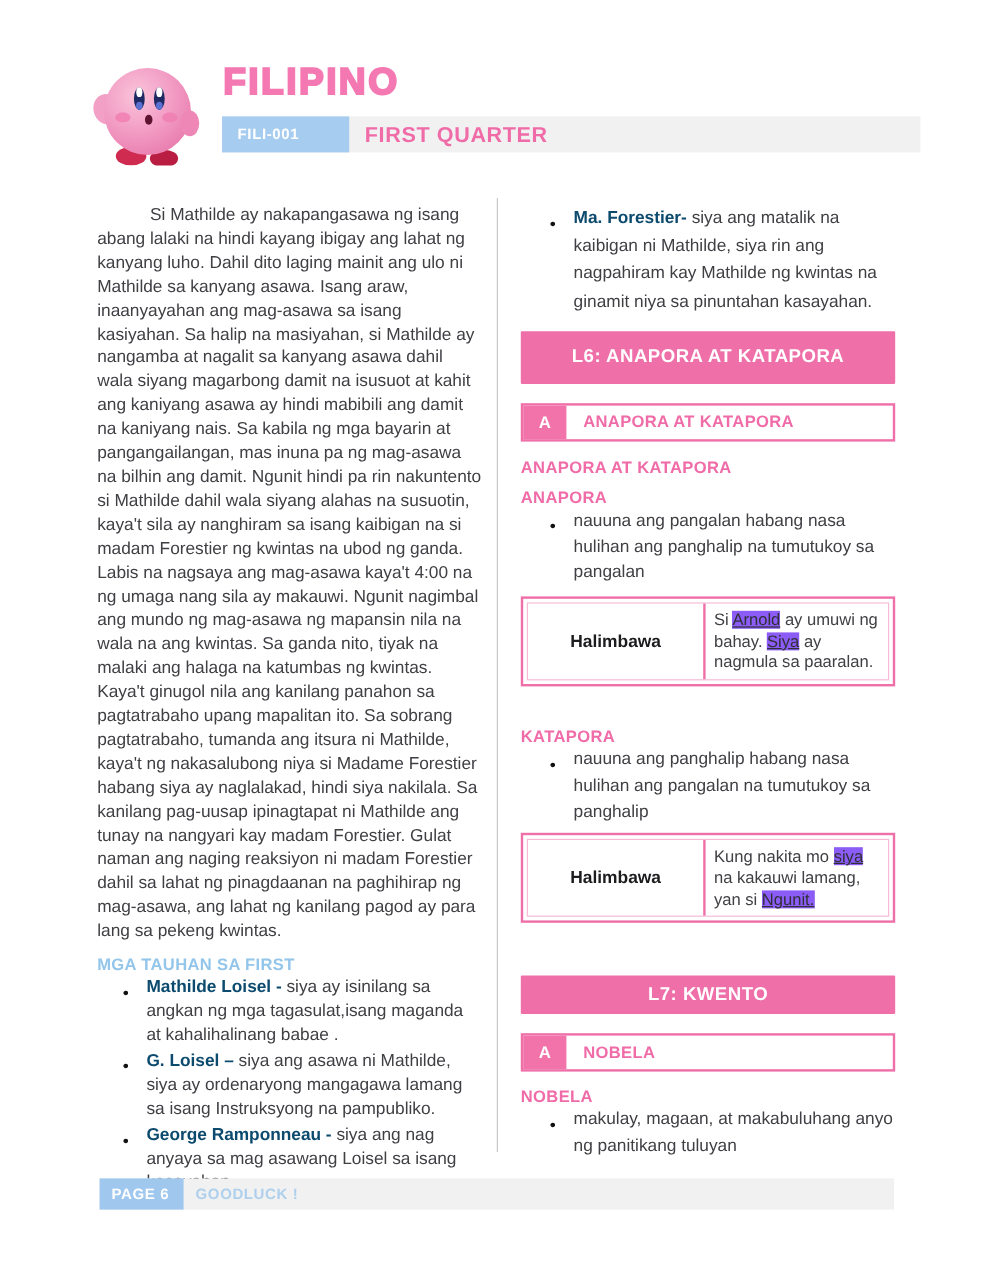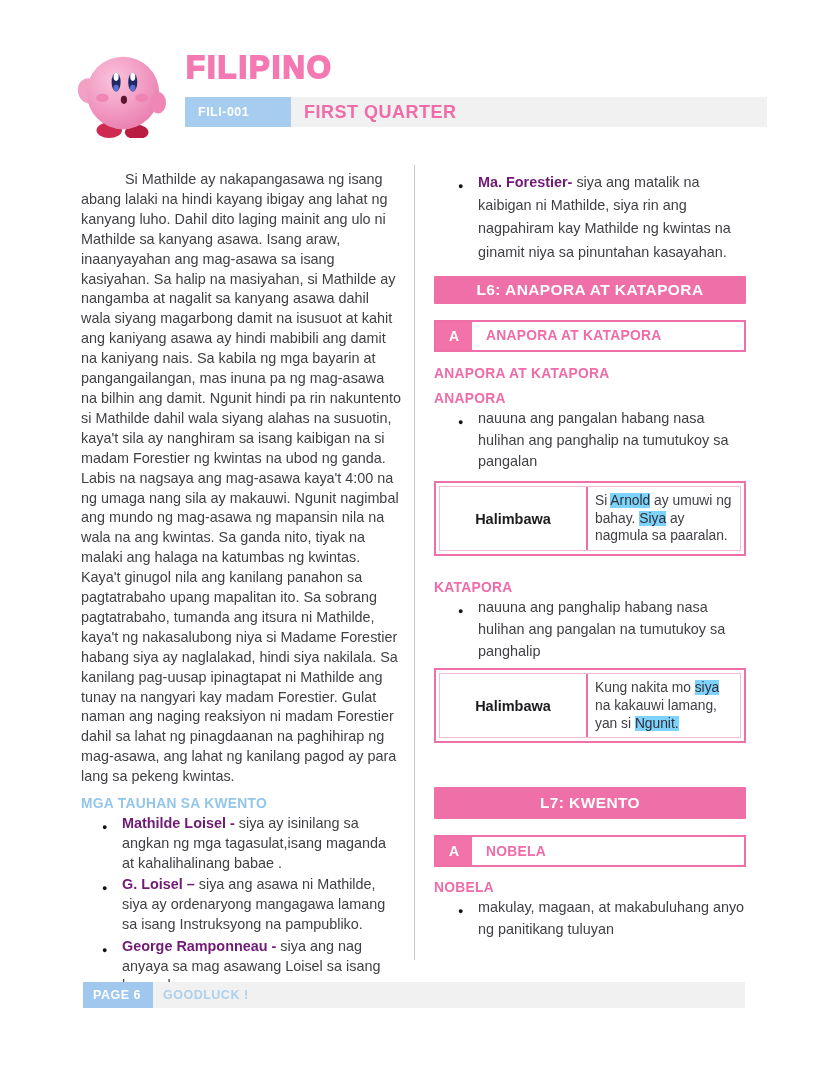--- a/index.html
+++ b/index.html
@@ -37,56 +37,56 @@
   ul.bullets { margin:3px 0 0 0; padding:0 0 0 41px; list-style:none; font-size:14.4px; }
   ul.bullets li { position:relative; }
   ul.bullets li::before { content:"●"; position:absolute; left:-20px; top:4px; font-size:9px; color:#111; }
   .char-list { line-height:19.8px; }
   .char-list li { margin-bottom:2px; }
   .r-bullets { padding-left:44px !important; line-height:23.2px; }
   .r-bullets li::before { left:-21px; top:6px; }
   .sec-bullets { line-height:21.8px; margin-top:2px !important; }
   .sec-bullets li::before { top:5px; }
 
-  b.char-name { color:#701a75; }
+  b.char-name { color:#0c4a6e; }
 
   
   .banner {
-    height:28px; background:#ef6fa8; color:#fff; font-weight:bold; font-size:15.5px;
+    height:44px; background:#ef6fa8; color:#fff; font-weight:bold; font-size:15.5px;
     letter-spacing:.4px; display:flex; align-items:center; justify-content:center; border-radius:1px;
   }
   .banner.l6 { margin-top:12px; }
   .banner.l7 { margin-top:44px; height:32px; }
   .tagbox {
     margin-top:16px; height:32px; border:2px solid #ef6fa8; background:#fff;
     display:flex; align-items:stretch; box-sizing:border-box;
   }
   .tagbox .tag {
     width:36px; flex:0 0 auto; background:#f173aa; color:#fff; font-weight:bold;
     font-size:14px; display:flex; align-items:center; justify-content:center;
   }
   .tagbox .tag-title {
     flex:1; display:flex; align-items:center; padding-left:14px;
     color:#f06ca8; font-weight:bold; font-size:13.8px; letter-spacing:.3px;
   }
   .h-intro { margin-top:14px; }
   .h-mid   { margin-top:10px; }
-  .h-kat   { margin-top:24px; }
+  .h-kat   { margin-top:34px; }
   .h-nob   { margin-top:13px; }
 
   
   .extable { margin-top:8px; border:2px solid #ef6fa8; padding:3px; background:#fff; }
   .extable-inner { border:1px solid #f6bcd6; display:flex; align-items:stretch; }
   .cell-label {
     width:146px; flex:0 0 auto; display:flex; align-items:center; justify-content:center;
     font-weight:bold; color:#1c1c1f; font-size:14.5px; border-right:2px solid #ef6fa8;
   }
   .cell-example { flex:1; padding:5px 7px; font-size:13.8px; line-height:17.6px; color:#3f3f44; }
   .cell-example .t1 { min-height:48px; }
-  .hl { background:#7dd3fc; color:#303036; }
+  .hl { background:#8b5cf6; color:#303036;text-decoration:underline; }
   .extable.kat { margin-top:6px; }
 
   
   .footer-bar {
     position:absolute; left:83px; top:982px; width:662px; height:26px;
     background:#f1f1f2; display:flex; align-items:center;
   }
   .page-chip {
     width:70px; height:26px; background:#a0c8ee; color:#fff; font-weight:bold;
     font-size:12.5px; letter-spacing:.5px; display:flex; align-items:center;
@@ -129,21 +129,21 @@
   <div class="header-bar">
     <div class="code-chip">FILI-001</div>
     <div class="quarter-label">FIRST QUARTER</div>
   </div>
 
   <div class="column-divider"></div>
 
   <div class="col-left">
     <div class="story">Si Mathilde ay nakapangasawa ng isang abang lalaki na hindi kayang ibigay ang lahat ng kanyang luho. Dahil dito laging mainit ang ulo ni Mathilde sa kanyang asawa. Isang araw, inaanyayahan ang mag-asawa sa isang kasiyahan. Sa halip na masiyahan, si Mathilde ay nangamba at nagalit sa kanyang asawa dahil wala siyang magarbong damit na isusuot at kahit ang kaniyang asawa ay hindi mabibili ang damit na kaniyang nais. Sa kabila ng mga bayarin at pangangailangan, mas inuna pa ng mag-asawa na bilhin ang damit. Ngunit hindi pa rin nakuntento si Mathilde dahil wala siyang alahas na susuotin, kaya't sila ay nanghiram sa isang kaibigan na si madam Forestier ng kwintas na ubod ng ganda. Labis na nagsaya ang mag-asawa kaya't 4:00 na ng umaga nang sila ay makauwi. Ngunit nagimbal ang mundo ng mag-asawa ng mapansin nila na wala na ang kwintas. Sa ganda nito, tiyak na malaki ang halaga na katumbas ng kwintas. Kaya't ginugol nila ang kanilang panahon sa pagtatrabaho upang mapalitan ito. Sa sobrang pagtatrabaho, tumanda ang itsura ni Mathilde, kaya't ng nakasalubong niya si Madame Forestier habang siya ay naglalakad, hindi siya nakilala. Sa kanilang pag-uusap ipinagtapat ni Mathilde ang tunay na nangyari kay madam Forestier. Gulat naman ang naging reaksiyon ni madam Forestier dahil sa lahat ng pinagdaanan na paghihirap ng mag-asawa, ang lahat ng kanilang pagod ay para lang sa pekeng kwintas.</div>
 
-    <div class="blue-heading">MGA TAUHAN SA KWENTO</div>
+    <div class="blue-heading">MGA TAUHAN SA FIRST</div>
     <ul class="bullets char-list">
       <li><b class="char-name">Mathilde Loisel - </b><span>siya ay isinilang sa angkan ng mga tagasulat,isang maganda at kahalihalinang babae .</span></li>
       <li><b class="char-name">G. Loisel – </b><span>siya ang asawa ni Mathilde, siya ay ordenaryong mangagawa lamang sa isang Instruksyong na pampubliko.</span></li>
       <li><b class="char-name">George Ramponneau - </b><span>siya ang nag anyaya sa mag asawang Loisel sa isang kasayahan.</span></li>
     </ul>
   </div>
 
   <div class="col-right">
     <ul class="bullets r-bullets">
       <li><b class="char-name">Ma. Forestier- </b><span>siya ang matalik na kaibigan ni Mathilde, siya rin ang nagpahiram kay Mathilde ng kwintas na ginamit niya sa pinuntahan kasayahan.</span></li>

